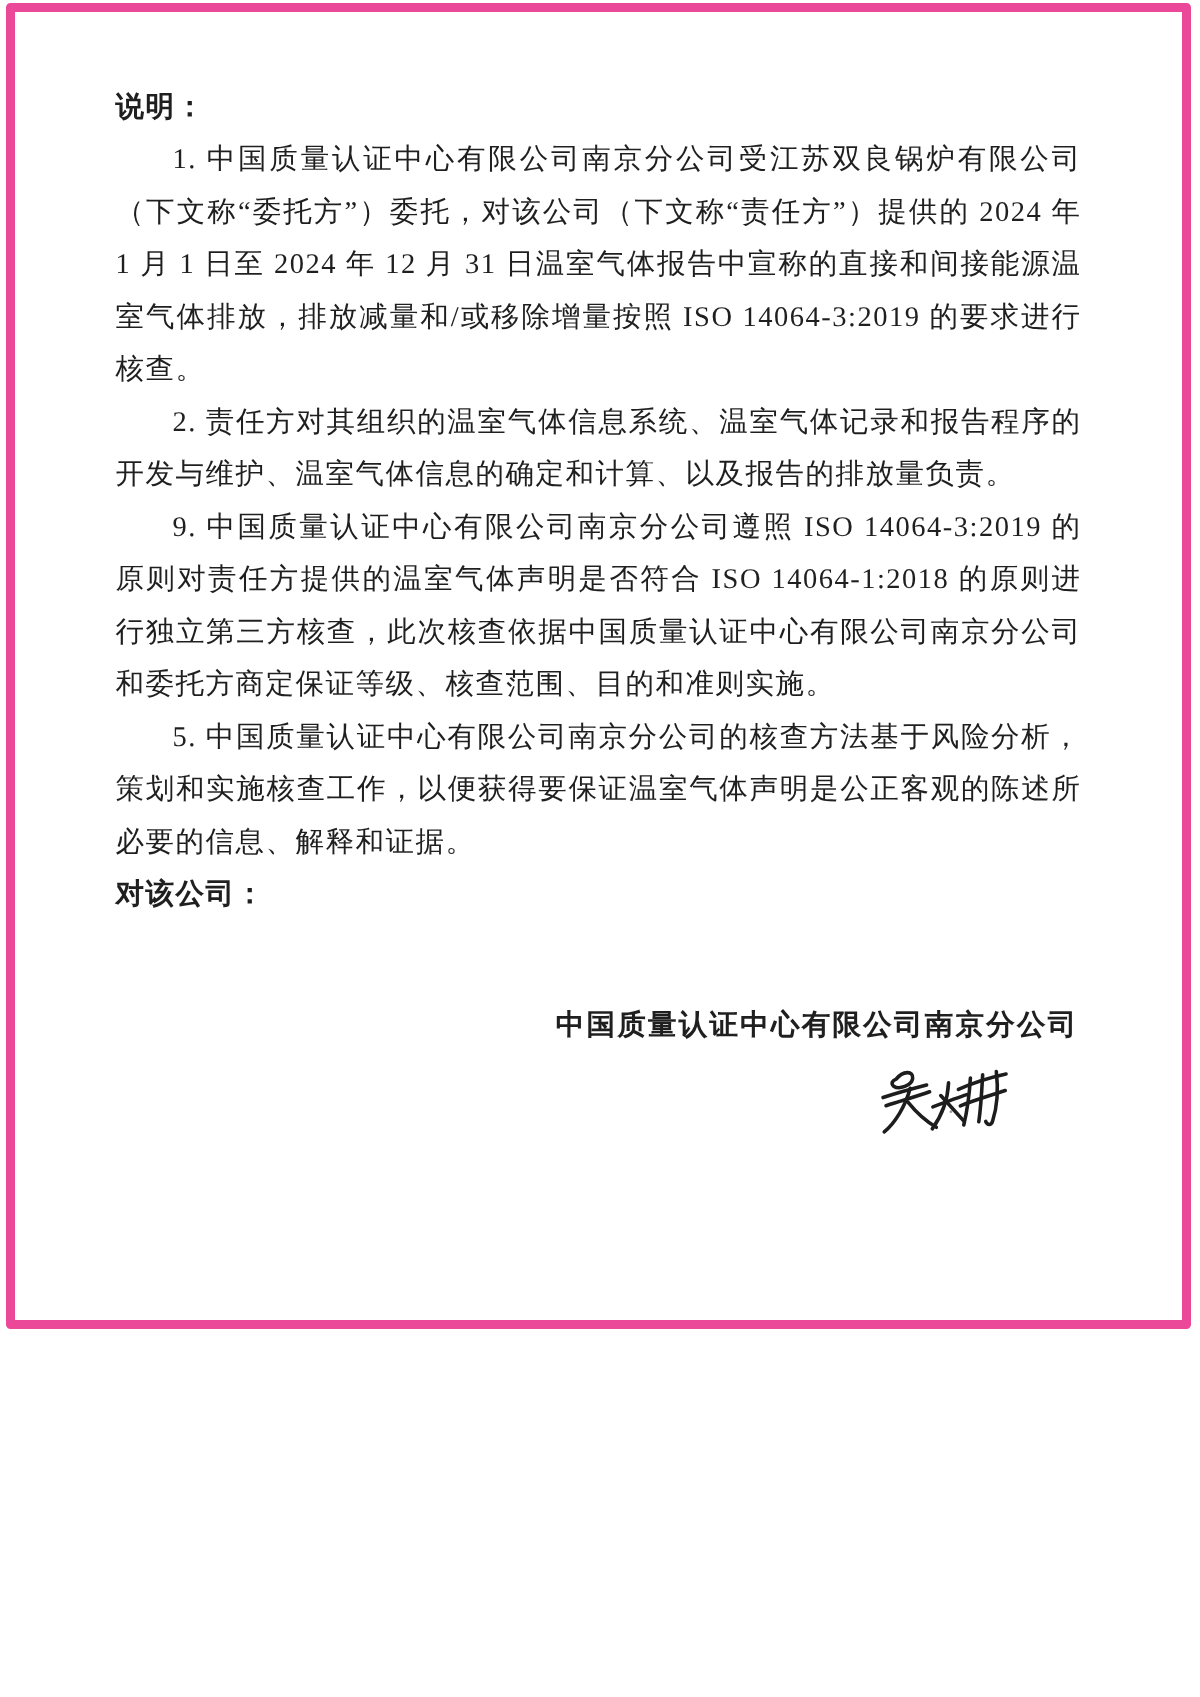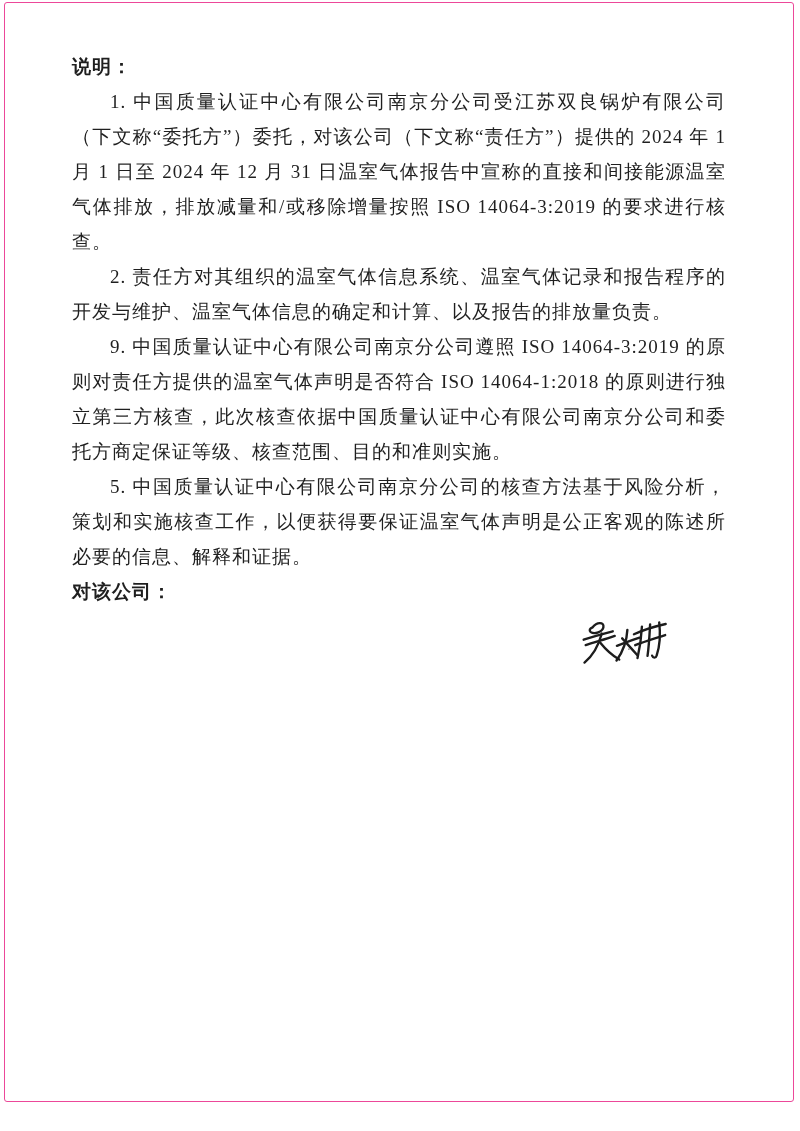--- a/index.html
+++ b/index.html
@@ -13,23 +13,23 @@
     position: relative;
     font-family: "Liberation Serif", "DejaVu Serif", serif;
     color: #1f1f1f;
     overflow: hidden;
   }
   .page {
     position: absolute;
     left: 4px;
     top: 2px;
     width: 790px;
-    height: 1100px;
+    height: 884px;
     box-sizing: border-box;
-    border: 1px solid #ec4899;
+    border: 6px solid #ec4899;
     border-radius: 3px;
     background: #ffffff;
   }
   .content {
     padding: 46px 67px 0 67px;
   }
   .heading {
     margin: 0;
     font-size: 19px;
     line-height: 35px;
@@ -83,20 +83,21 @@
     <h2 class="heading">说明：</h2>
 
     <p class="body">1. 中国质量认证中心有限公司南京分公司受江苏双良锅炉有限公司（下文称“委托方”）委托，对该公司（下文称“责任方”）提供的 2024 年 1 月 1 日至 2024 年 12 月 31 日温室气体报告中宣称的直接和间接能源温室气体排放，排放减量和/或移除增量按照 ISO 14064-3:2019 的要求进行核查。</p>
     <p class="body">2. 责任方对其组织的温室气体信息系统、温室气体记录和报告程序的开发与维护、温室气体信息的确定和计算、以及报告的排放量负责。</p>
     <p class="body">9. 中国质量认证中心有限公司南京分公司遵照 ISO 14064-3:2019 的原则对责任方提供的温室气体声明是否符合 ISO 14064-1:2018 的原则进行独立第三方核查，此次核查依据中国质量认证中心有限公司南京分公司和委托方商定保证等级、核查范围、目的和准则实施。</p>
     <p class="body">5. 中国质量认证中心有限公司南京分公司的核查方法基于风险分析，策划和实施核查工作，以便获得要保证温室气体声明是公正客观的陈述所必要的信息、解释和证据。</p>
 
     <h2 class="heading">对该公司：</h2>
 
 
+    <div class="company-line">中国质量认证中心有限公司南京分公司</div>
 
     <div class="sig-row">
 
       <span class="signature">
         <svg viewBox="0 0 96 48" xmlns="http://www.w3.org/2000/svg">
           <g fill="none" stroke="#1d1d1d" stroke-width="2.6" stroke-linecap="round" stroke-linejoin="round">
 
             <path d="M13 8 C18 2 26 2 25 8 C24 13 15 16 11 13 C9 11 10 9 13 8"></path>
             <path d="M3 21 C13 18 26 15 35 13"></path>
             <path d="M5 27 C15 24 28 21 37 18"></path>

